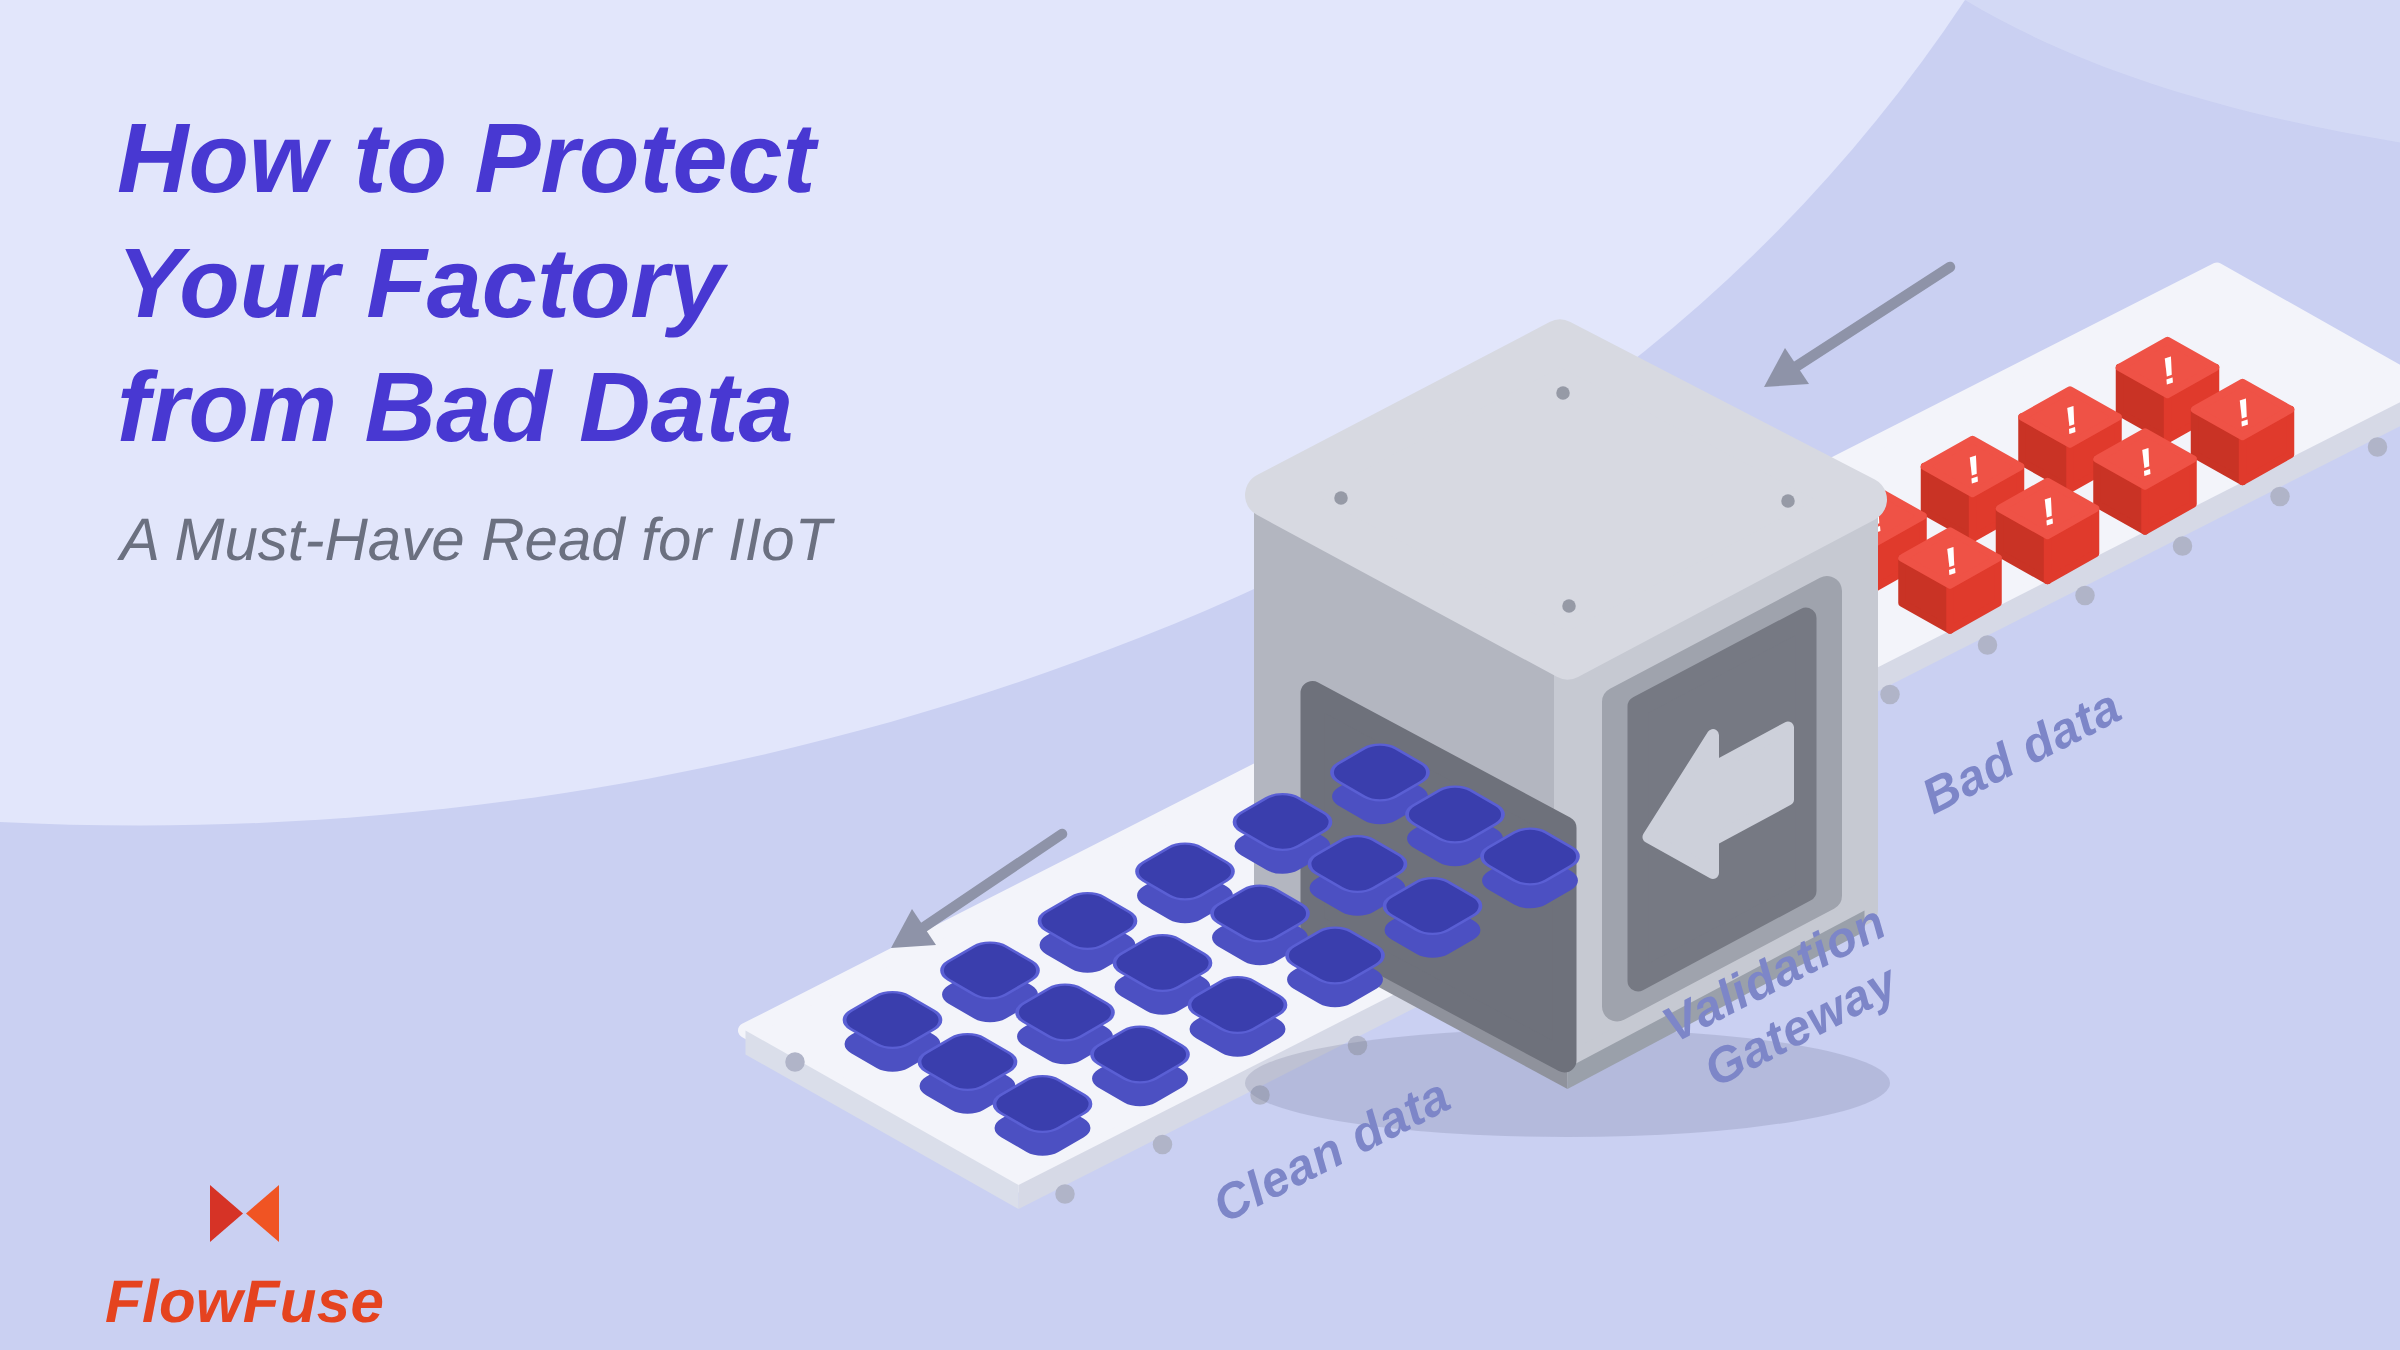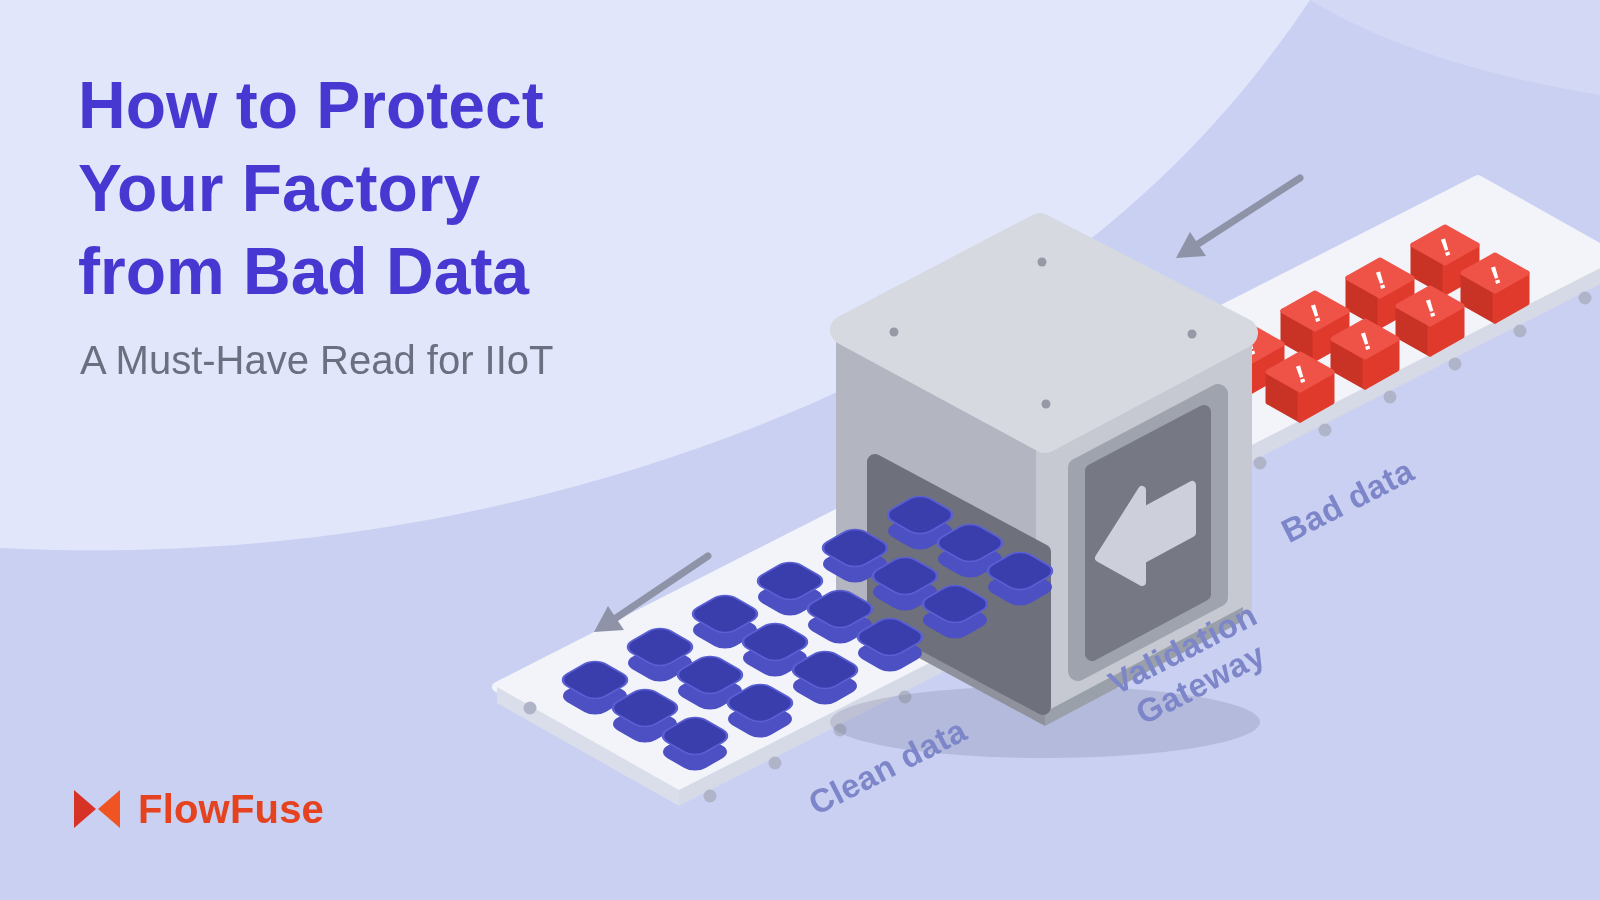--- a/index.html
+++ b/index.html
@@ -1,21 +1,21 @@
 <!DOCTYPE html>
 <html><head>
 <meta charset="utf-8">
 <style>
   html,body{margin:0;padding:0;}
   body{
     width:1600px;height:900px;overflow:hidden;position:relative;
     background:#cad0f2;
     font-family:"Liberation Sans",sans-serif;
   }
-  .canvas{position:absolute;inset:0;width:1600px;height:768px;}
+  .canvas{position:absolute;inset:0;width:1600px;height:768px;font-style:italic;}
   svg.scene{position:absolute;left:0;top:0;width:1600px;height:900px;display:block;}
   svg text{font-family:"Liberation Sans",sans-serif;}
 
   .title{
     position:absolute;left:78px;top:64px;
     font-size:66px;line-height:1.26;font-weight:700;
     color:#4838d2;white-space:pre-line;letter-spacing:0;
   }
   .subtitle{
     position:absolute;left:80px;top:338px;
@@ -26,21 +26,21 @@
     font-size:33px;font-weight:600;color:#7d86c8;
     transform:rotate(-27deg);transform-origin:center center;
     white-space:pre-line;line-height:1.18;letter-spacing:.5px;
   }
   .label-clean{left:768px;top:748px;}
   .label-validation{left:1072px;top:628px;}
   .label-bad{left:1228px;top:482px;}
 
   .logo{
     position:absolute;left:70px;top:786px;
-    display:flex;align-items:center;gap:14px;
+    display:flex;align-items:center;gap:14px;flex-direction:column;
   }
   .logo-text{
     font-size:40px;font-weight:700;color:#e5431f;letter-spacing:.2px;
   }
 </style>
 </head>
 <body>
 
 <div class="canvas">
 

